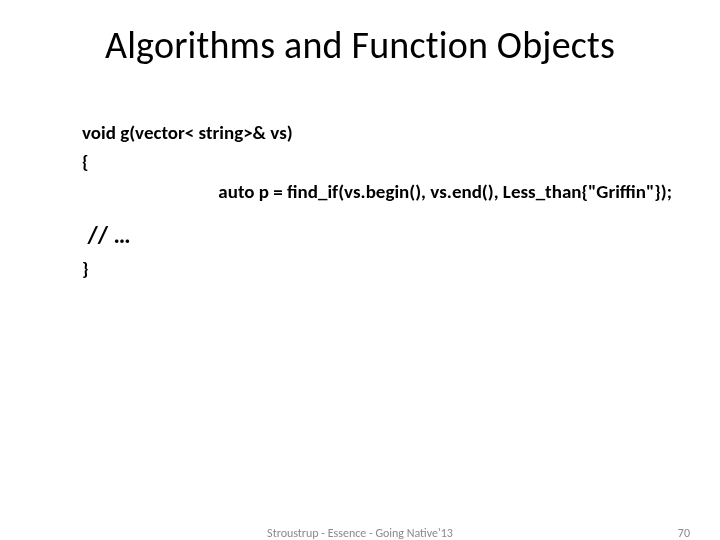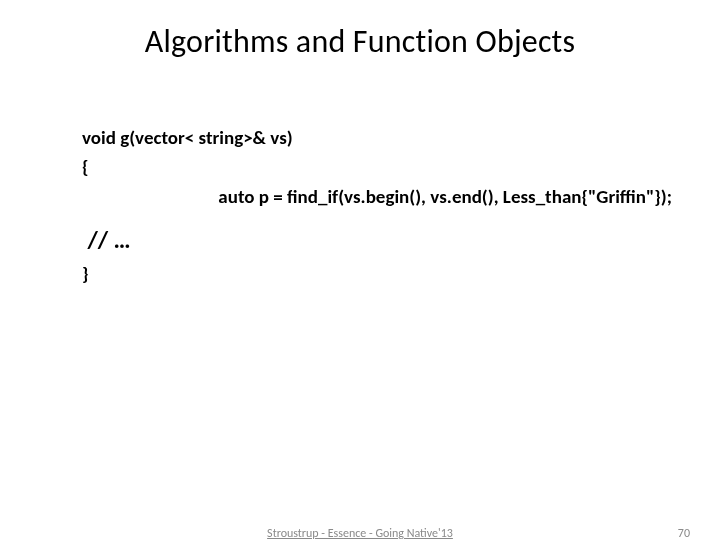--- a/index.html
+++ b/index.html
@@ -13,21 +13,21 @@
     overflow: hidden;
   }
   .slide {
     position: relative;
     width: 720px;
     height: 540px;
     box-sizing: border-box;
   }
   .title {
     text-align: center;
-    font-size: 32px;
+    font-size: 38px;
     font-weight: 400;
     padding-top: 22px;
     letter-spacing: 0.2px;
   }
   .body {
     padding: 30px 48px 0 48px;
   }
   .bullet1 {
     position: relative;
     font-size: 24px;
@@ -51,21 +51,21 @@
     content: "–";
     position: absolute;
     left: 34px;
     top: 0;
     font-size: 20px;
   }
   .code {
     font-size: 19px;
     font-weight: 700;
     padding-left: 34px;
-    margin-top: 32px;
+    margin-top: 20px;
     line-height: 1.55;
     font-family: Calibri, "Segoe UI", Arial, sans-serif;
   }
   .code .indent {
     padding-left: 38px;
     display: block;
     text-align: right;
   }
   .code .ellipsis-line {
     font-size: 24px;
@@ -77,21 +77,20 @@
     left: 0;
     width: 100%;
     font-size: 12px;
     color: #8a8a8a;
   }
   .footer-center {
     position: absolute;
     left: 50%;
     transform: translateX(-50%);
     white-space: nowrap;
-    text-decoration: underline;
   }
   .footer-right {
     position: absolute;
     right: 30px;
   }
 </style>
 </head>
 <body>
 
 <div class="slide">

